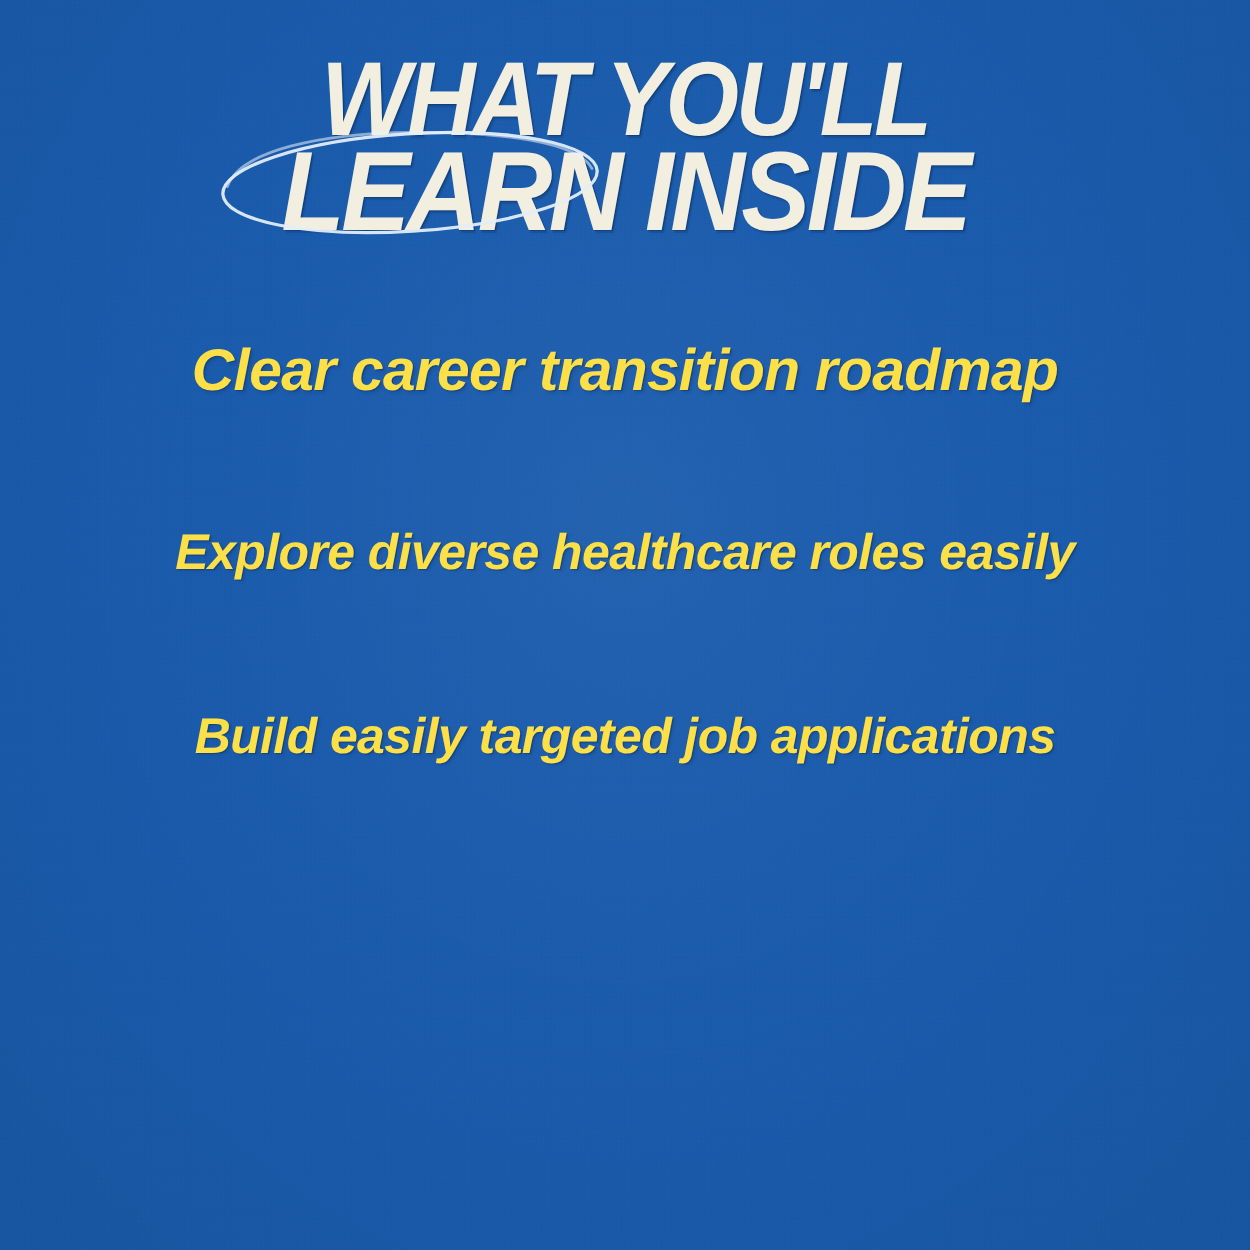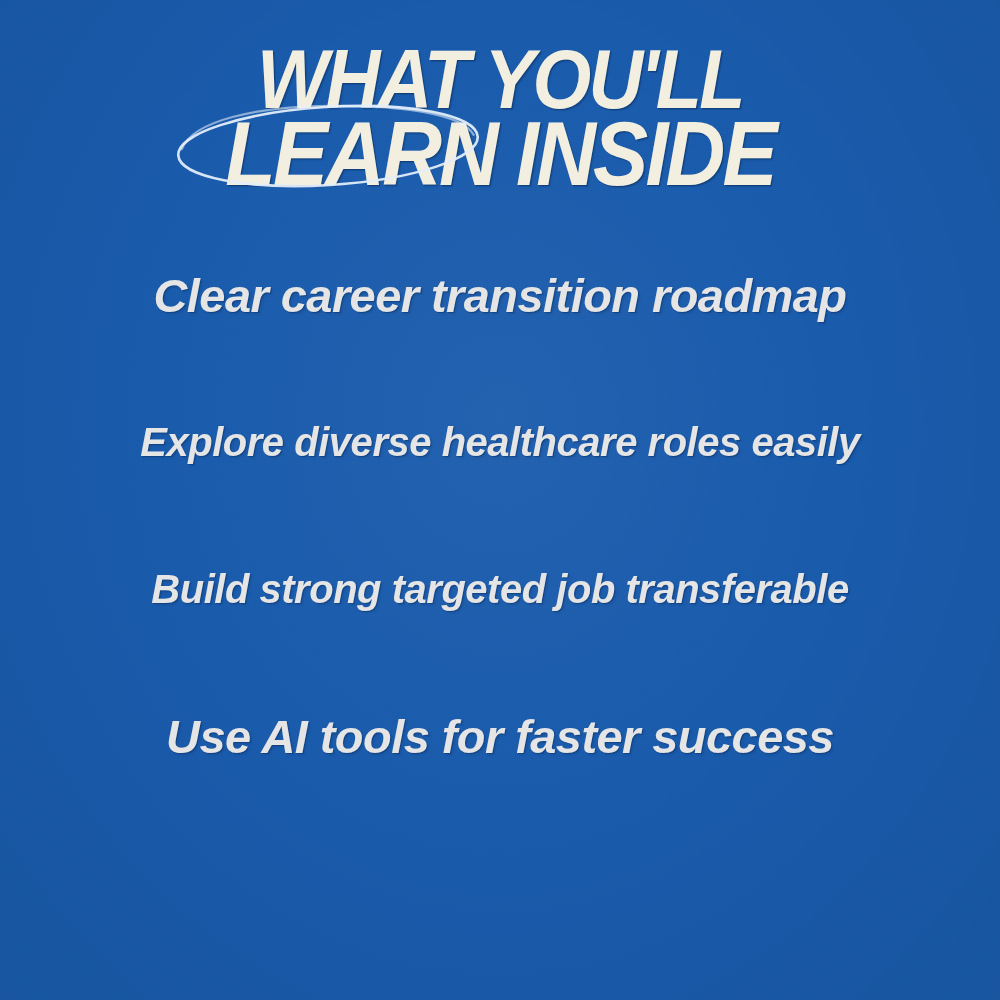--- a/index.html
+++ b/index.html
@@ -93,21 +93,21 @@
     top: 222px;
     width: 1000px;
     z-index: 3;
   }
   .bullet-line {
     display: block;
     width: 1000px;
     height: 147px;
     line-height: 147px;
     text-align: center;
-    color: #e5e5e5;
+    color: #fde047;
     font-family: "Liberation Sans", "DejaVu Sans", sans-serif;
     font-weight: 700;
     font-style: italic;
     font-size: 47px;
     letter-spacing: -0.012em;
     white-space: nowrap;
     text-shadow:
       1px 1px 0 rgba(13,52,104,.45),
       2px 2px 2px rgba(13,52,104,.22);
   }
@@ -131,17 +131,16 @@
       <g transform="rotate(-3.6 160 46)">
         <ellipse cx="160" cy="46" rx="150" ry="39" fill="none" stroke="#e2edf9" stroke-width="2.6" stroke-linecap="round" opacity="0.95"></ellipse>
         <path d="M 14 40 C 26 12 92 2 164 6 C 236 10 296 22 306 44" fill="none" stroke="#eaf3fc" stroke-width="2.2" stroke-linecap="round" opacity="0.55"></path>
       </g>
     </svg>
   </div>
 
   <div id="lines">
     <span class="bullet-line">Clear career transition roadmap</span>
     <span class="bullet-line wide">Explore diverse healthcare roles easily</span>
-    <span class="bullet-line wide">Build strong targeted job transferable</span>
-    <span class="bullet-line">Use AI tools for faster success</span>
+    <span class="bullet-line wide">Build easily targeted job applications</span>
   </div>
 
 </div>
 
 </body></html>

